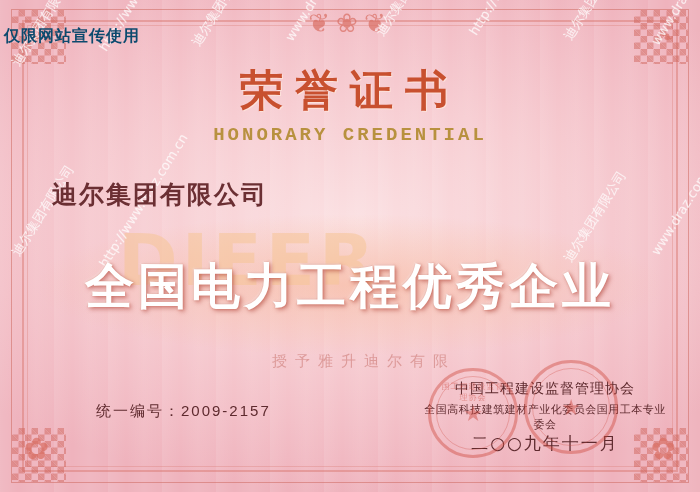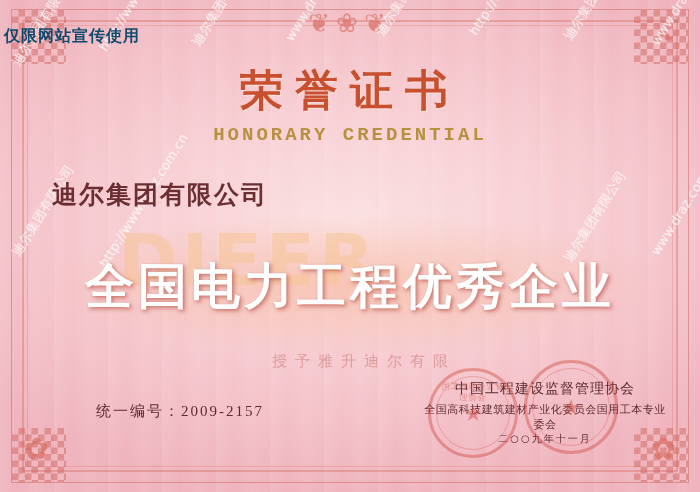--- a/index.html
+++ b/index.html
@@ -152,21 +152,21 @@
     font-size: 15px;
     letter-spacing: 8px;
     color: rgba(190,96,86,0.45);
     padding-left: 28px;
   }
 
   .serial {
     position: absolute;
     top: 402px;
     left: 96px;
-    font-family: Liberation Serif, serif;
+    font-family: Liberation Sans, sans-serif;
     font-size: 15px;
     color: #5e2a2e;
     letter-spacing: 2px;
   }
 
   .issuer1 {
     position: absolute;
     top: 380px;
     left: 420px;
     width: 250px;
@@ -187,21 +187,21 @@
     color: #5e2a2e;
     letter-spacing: 0.5px;
   }
   .issue-date {
     position: absolute;
     top: 432px;
     left: 420px;
     width: 250px;
     text-align: center;
     font-family: "DejaVu Sans", "Liberation Sans", sans-serif;
-    font-size: 10px;
+    font-size: 17px;
     color: #5e2a2e;
     letter-spacing: 2px;
   }
 
   
   .seal {
     position: absolute;
     border-radius: 50%;
     border: 3px solid rgba(204,68,58,0.42);
     color: rgba(204,68,58,0.48);

